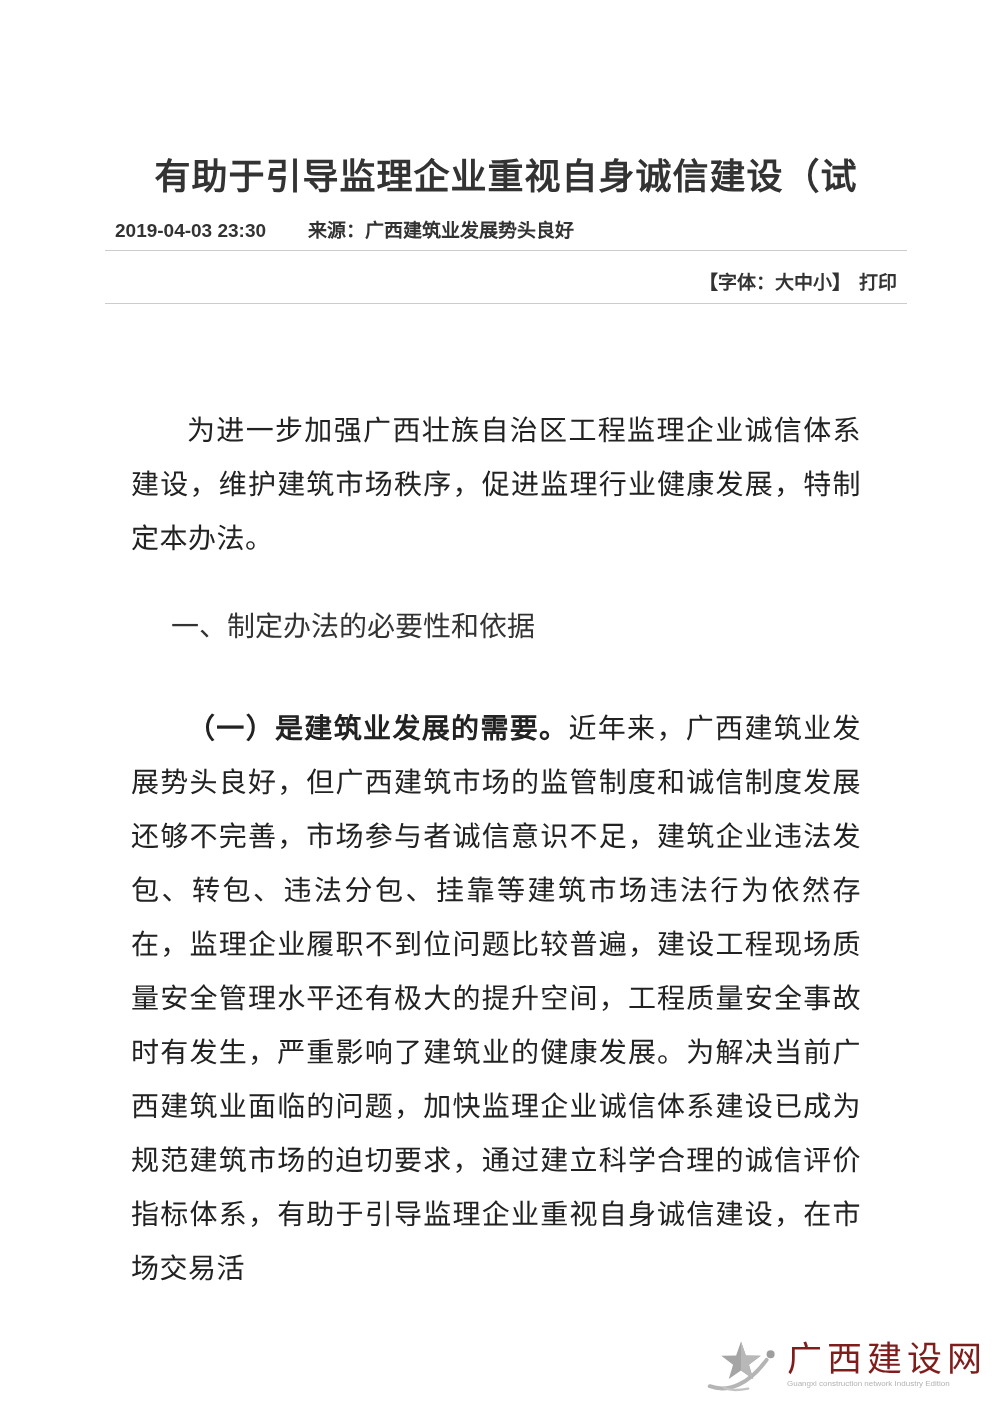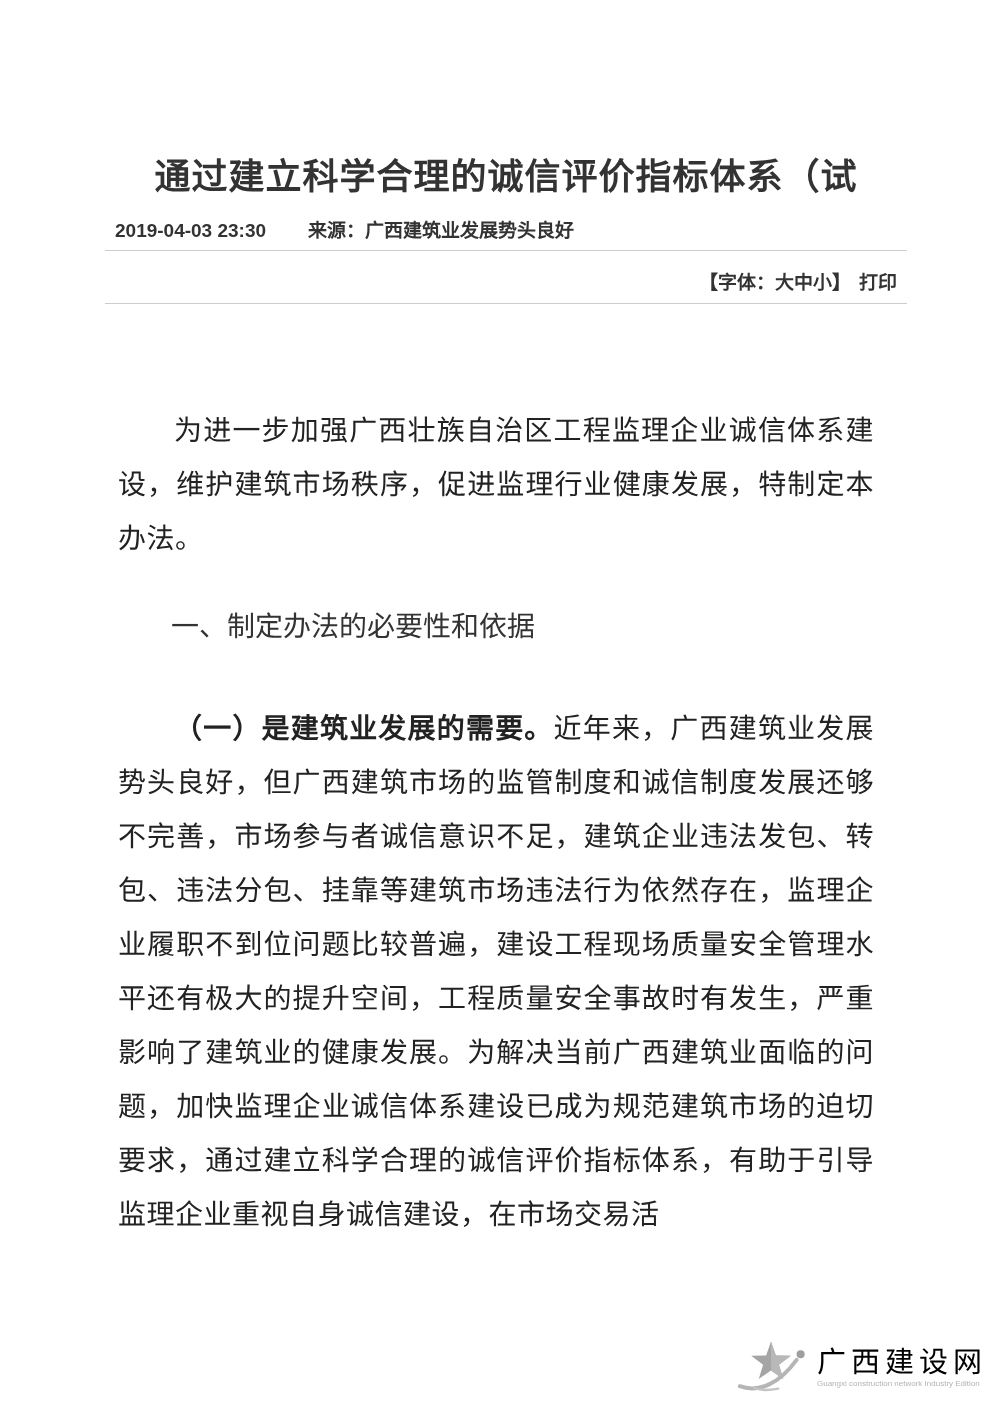--- a/index.html
+++ b/index.html
@@ -51,21 +51,21 @@
     font-weight: 700;
     color: #333333;
   }
   .font-row .print { margin-left: 8px; cursor: pointer; }
   .font-row .fs-opt { cursor: pointer; }
   .article {
     margin-top: 100px;
     padding: 0 30px 0 10px;
   }
   .article p {
-    margin: 3px;
+    margin: 16px;
     font-size: 28px;
     line-height: 54px;
     color: #222222;
     text-indent: 2em;
     text-align: justify;
     font-family: "DejaVu Serif", "Liberation Serif", serif;
     letter-spacing: 0.5px;
   }
   .section-heading {
     margin: 44px 0 0;
@@ -80,42 +80,42 @@
   .lead-bold { font-weight: 700; }
   .watermark {
     position: absolute;
     right: 5px; bottom: 5px;
     display: flex;
     align-items: center;
   }
   .wm-star { width: 80px; height: 62px; flex: 0 0 auto; }
   .wm-textcol { margin-left: 2px; }
   .wm-name {
-    font-size: 29px;
+    font-size: 35px;
     line-height: 32px;
-    color: #000000;
+    color: #7f1d1d;
     letter-spacing: 5px;
-    font-family: Liberation Sans, sans-serif;
+    font-family: Liberation Mono, monospace;
     white-space: nowrap;
   }
   .wm-caption {
     font-size: 8px;
     line-height: 9px;
     color: #b3b3b3;
     white-space: nowrap;
     margin-top: 1px;
   }
 </style>
 </head>
 <body>
 
 <div class="content">
 
   <h1 class="title">
-    <span class="t-line">通过建立科学合理的诚信评价指标体系（试</span>
+    <span class="t-line">有助于引导监理企业重视自身诚信建设（试</span>
   </h1>
 
   <div class="meta-row">
     <span>2019-04-03 23:30</span><span class="source-label">来源：</span><span>广西建筑业发展势头良好</span>
   </div>
 
 
   <div class="font-row">
     <span>【字体：</span><span class="fs-opt">大</span><span class="fs-opt">中</span><span class="fs-opt">小</span><span>】</span><span class="print">打印</span>
   </div>

